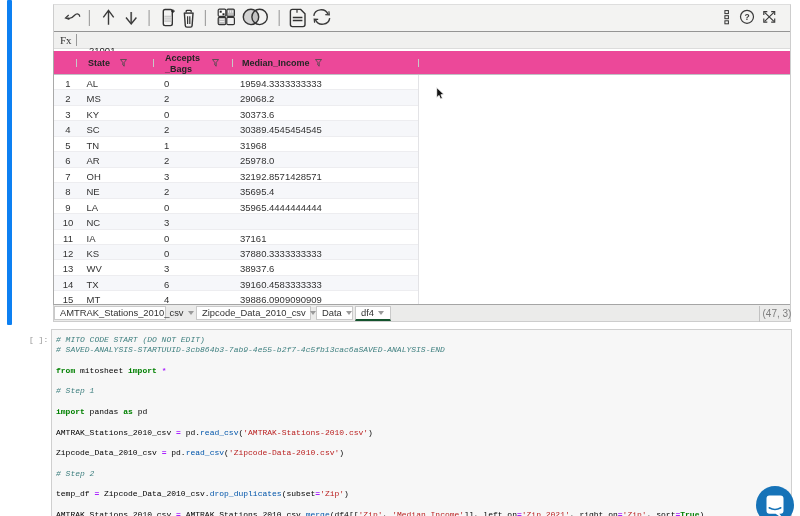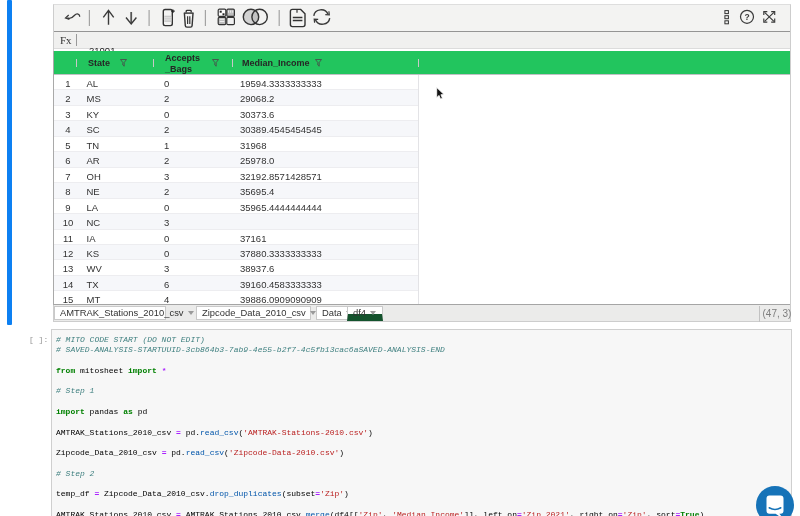--- a/index.html
+++ b/index.html
@@ -10,21 +10,21 @@
   #cellbar { left:7px; top:0; width:5px; height:325px; background:#0d80f2; border-radius:1px; }
   
   #widget { left:53px; top:4px; width:738px; height:318px; border:1px solid #cdcdcd; border-top-color:#dedede; background:#fff; }
   #toolbar { left:0; top:0; width:736px; height:27px; background:#f3f3f2; border-bottom:1px solid #949494; }
   #fbar { left:0; top:27px; width:736px; height:17px; background:#f0f0ef; border-bottom:1px solid #dcdcdc;padding-left:40px; }
   #fx { left:6px; top:2px; font-family:"Liberation Serif", serif; font-size:11px; color:#333; }
   #fsep { left:22px; top:2px; width:1px; height:12px; background:#999; }
   #fval { left:35px; top:2px; font-size:9.5px; color:#222;margin-top:11px; }
   
   #grid { left:-1px; top:46px; width:737px; height:254px; background:#fff; overflow:hidden; border-left:1px solid #a9a9a9; }
-  #ghead { left:0; top:0; width:736px; height:24px; background:#22c55e; border-bottom:1px solid #c0c0c4; }
+  #ghead { left:0; top:0; width:736px; height:24px; background:#ec4899; border-bottom:1px solid #c0c0c4; }
   .hsep { position:absolute; top:8px; width:1px; height:8px; background:#c8c8c8; }
   .hcell { position:absolute; font-size:9px; font-weight:bold; color:#262626; line-height:10.5px; }
   .rows { left:0; top:24px; width:736px; }
   .row { position:relative; width:364px; height:15.46px; border-bottom:1px solid #ededf0; display:flex; }
   .row.even { background:#f6f7fa; }
   .c { font-size:9.5px; color:#333; line-height:17.5px; white-space:nowrap; }
   .c0 { width:22px; text-align:center; padding-left:6px; color:#333; }
   .c1 { width:77px; padding-left:10.5px; }
   .c2 { width:79px; padding-left:11px; }
   .c3 { width:186px; padding-left:8px; }
@@ -232,21 +232,21 @@
           <div class="c c2">4</div>
           <div class="c c3">39886.0909090909</div>
         </div>
       </div>
     <div class="abs" id="colend"></div>
   </div>
   <div class="abs" id="tabbar">
     <div class="tab" style="left:0; width:112px;">AMTRAK_Stations_2010_csv<span class="car"></span></div>
     <div class="tab" style="left:142px; width:115px;">Zipcode_Data_2010_csv<span class="car"></span></div>
     <div class="tab" style="left:262px; width:37px;">Data<span class="car"></span></div>
-    <div class="tab" style="left:293px; width:36px; border-bottom:7px solid #14532d; height:15px;">df4<span class="car"></span></div>
+    <div class="tab" style="left:301px; width:36px; border-bottom:2px solid #14532d; height:15px;">df4<span class="car"></span></div>
     <div class="abs" id="tabsep"></div>
     <div class="abs" id="dims">(47, 3)</div>
   </div>
 </div>
 
 <div class="abs" id="prompt">[&nbsp;]:</div>
 <div class="abs" id="code">
     <pre><span class="cm"># MITO CODE START (DO NOT EDIT)
 # SAVED-ANALYSIS-STARTUUID-3cb864b3-7ab9-4e55-b2f7-4c5fb13cac6aSAVED-ANALYSIS-END</span>
 

